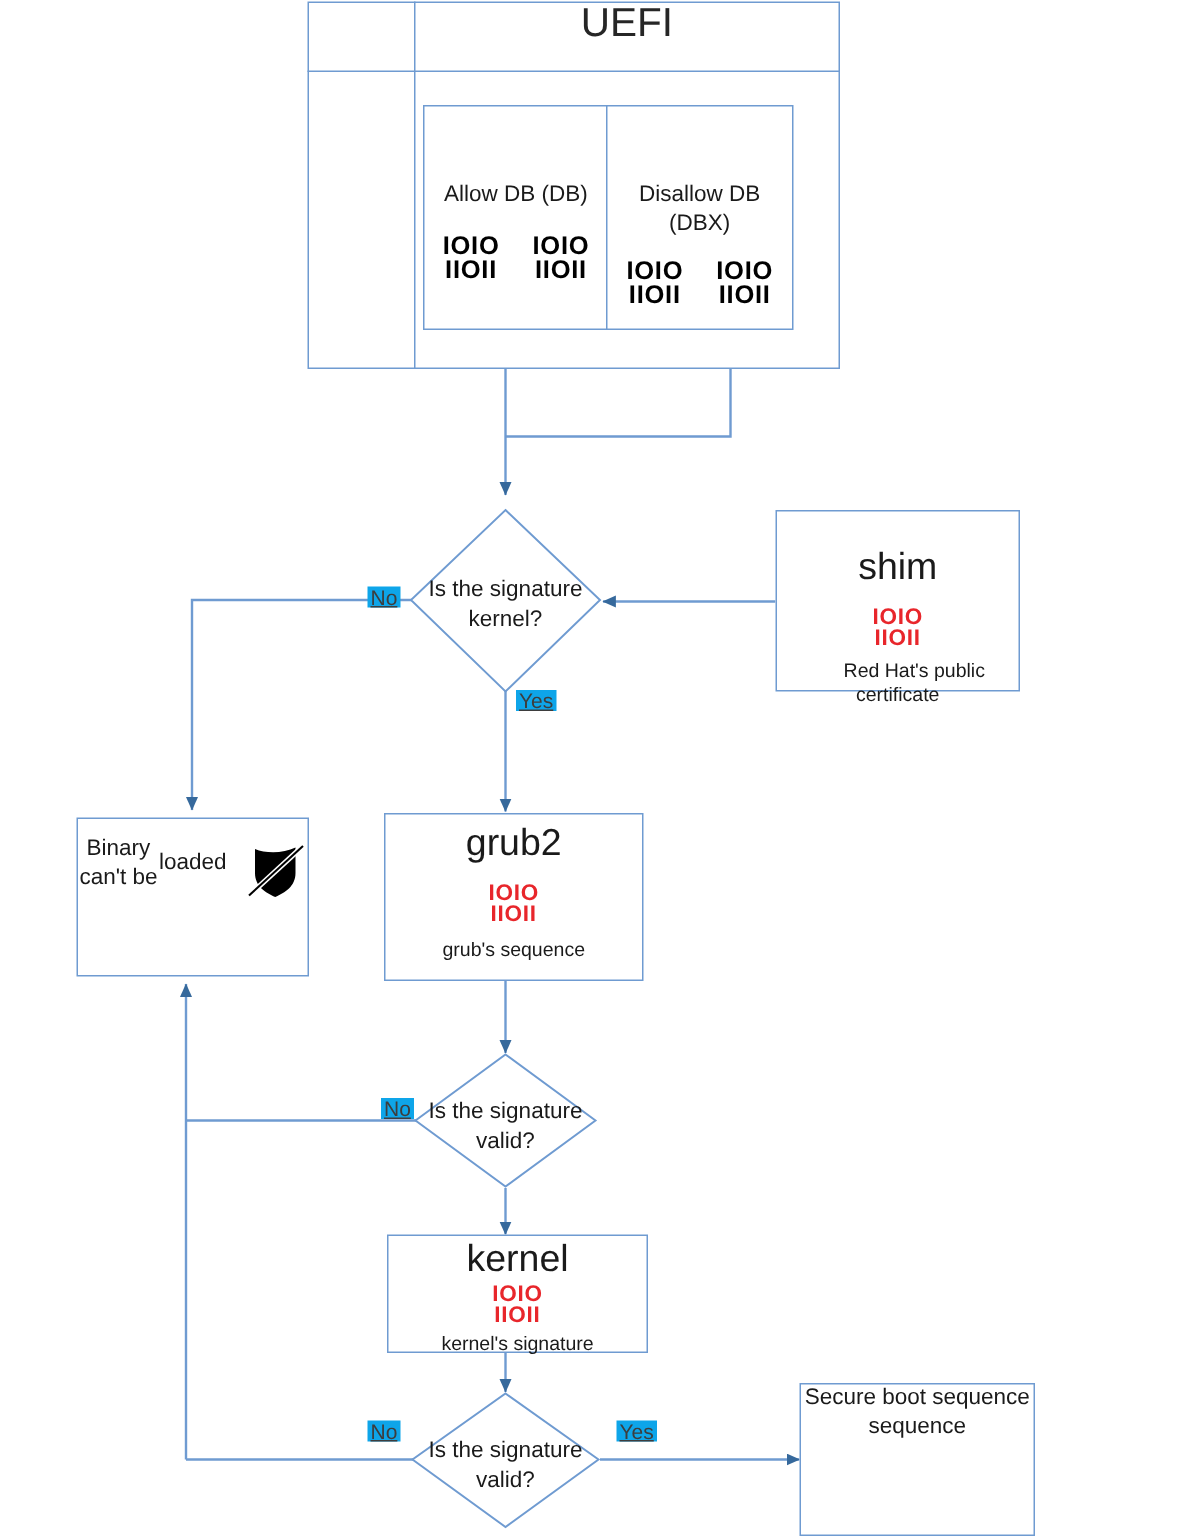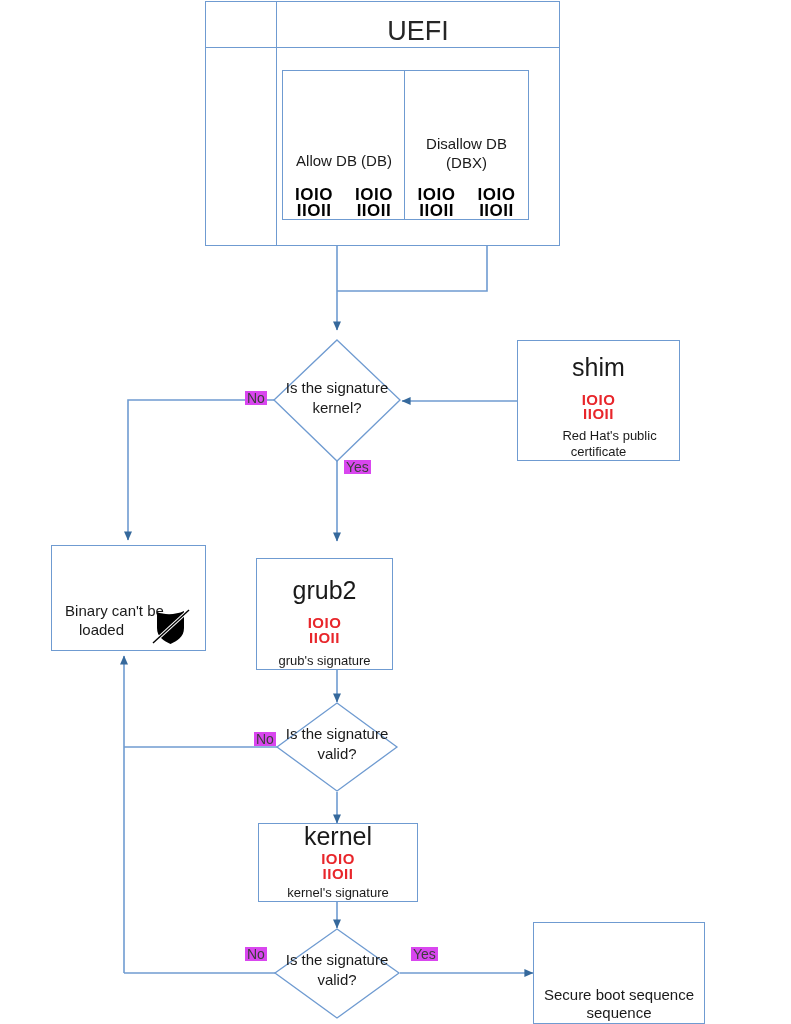--- a/index.html
+++ b/index.html
@@ -27,37 +27,38 @@
     pointer-events: none;
   }
   .node {
     position: absolute;
     box-sizing: border-box;
     border: 1px solid #6f9bd1;
     background: #ffffff;
     display: flex;
     flex-direction: column;
     align-items: center;
-    justify-content: flex-end;
+    justify-content: flex-start;
     text-align: center;
   }
   .node.plain { border: none; background: transparent; }
 
   .title-xl { font-size: 27px; line-height: 1.1; color: #262626; }
   .title-lg { font-size: 25px; line-height: 1.1; color: #1a1a1a; }
   .txt-md   { font-size: 15px; line-height: 1.25; color: #1a1a1a; }
   .txt-sm   { font-size: 13px; line-height: 1.25; color: #1a1a1a; }
   .txt-dia  { font-size: 15px; line-height: 1.3; color: #1a1a1a; }
   .lbl      { font-size: 14px; line-height: 1; color: #3d3d3d; }
 
   .edge-label {
     position: absolute;
-    background: #d946ef;
+    background: #0ea5e9;
     padding: 0 2px;
     white-space: nowrap;
+    text-decoration: underline;
   }
 
   
   .binary {
     font-family: "Liberation Sans", sans-serif;
     font-weight: bold;
     letter-spacing: 0.5px;
     line-height: 0.95;
     text-align: center;
   }
@@ -181,63 +182,63 @@
 
   <div class="node plain" style="left:277px; top:383px; width:120px; height:34px;">
     <span class="txt-dia">Is the signature</span>
     <span class="txt-dia">kernel?</span>
   </div>
   <span class="edge-label lbl" style="left:245px; top:391px;">No</span>
   <span class="edge-label lbl" style="left:344px; top:460px;">Yes</span>
 
   <div class="node" style="left:51px; top:545px; width:155px; height:106px;">
     <div class="row-inline">
-      <div style="display:flex; flex-direction:column; align-items:center;">
+      <div style="display:flex; flex-direction:row; align-items:center;">
         <span class="txt-md">Binary can't be</span>
         <span class="txt-md" style="margin-right:26px;">loaded</span>
       </div>
       <span class="shield-wrap" style="margin-left:-14px; margin-top:14px;">
         <svg width="42" height="40" viewBox="0 0 42 40" aria-hidden="true">
           <path d="M7,6 C14,9 26,9 34,5 L34,22 C34,31 27,35 20.5,38 C14,35 7,31 7,22 Z" fill="#000000"></path>
           <line x1="3" y1="37" x2="39" y2="4" stroke="#ffffff" stroke-width="3.4"></line>
           <line x1="3" y1="37" x2="39" y2="4" stroke="#000000" stroke-width="1.4"></line>
         </svg>
       </span>
     </div>
   </div>
 
-  <div class="node" style="left:256px; top:542px; width:137px; height:112px; padding-top:6px;margin-top:16px;">
+  <div class="node" style="left:256px; top:542px; width:173px; height:112px; padding-top:6px;">
     <span class="title-lg">grub2</span>
     <span class="binary red b15" style="margin-top:12px;">
       <span class="r">IOIO</span>
       <span class="r">IIOII</span>
     </span>
-    <span class="txt-sm" style="margin-top:8px;">grub's signature</span>
+    <span class="txt-sm" style="margin-top:8px;">grub's sequence</span>
   </div>
 
   <div class="node plain" style="left:279px; top:731px; width:116px; height:32px;">
     <span class="txt-dia">Is the signature</span>
     <span class="txt-dia">valid?</span>
   </div>
   <span class="edge-label lbl" style="left:254px; top:732px;">No</span>
 
-  <div class="node" style="left:258px; top:823px; width:160px; height:79px; padding-top:18px;">
+  <div class="node" style="left:258px; top:823px; width:174px; height:79px; padding-top:2px;">
     <span class="title-lg">kernel</span>
     <span class="binary red b15" style="margin-top:2px;">
       <span class="r">IOIO</span>
       <span class="r">IIOII</span>
     </span>
     <span class="txt-sm" style="margin-top:4px;">kernel's signature</span>
   </div>
 
   <div class="node plain" style="left:279px; top:957px; width:116px; height:32px;">
     <span class="txt-dia">Is the signature</span>
     <span class="txt-dia">valid?</span>
   </div>
   <span class="edge-label lbl" style="left:245px; top:947px;">No</span>
   <span class="edge-label lbl" style="left:411px; top:947px;">Yes</span>
 
-  <div class="node" style="left:533px; top:922px; width:172px; height:102px;">
+  <div class="node" style="left:533px; top:922px; width:157px; height:102px;">
     <span class="txt-md">Secure boot sequence</span>
     <span class="txt-md">sequence</span>
   </div>
 
 </div>
 
 </body></html>

